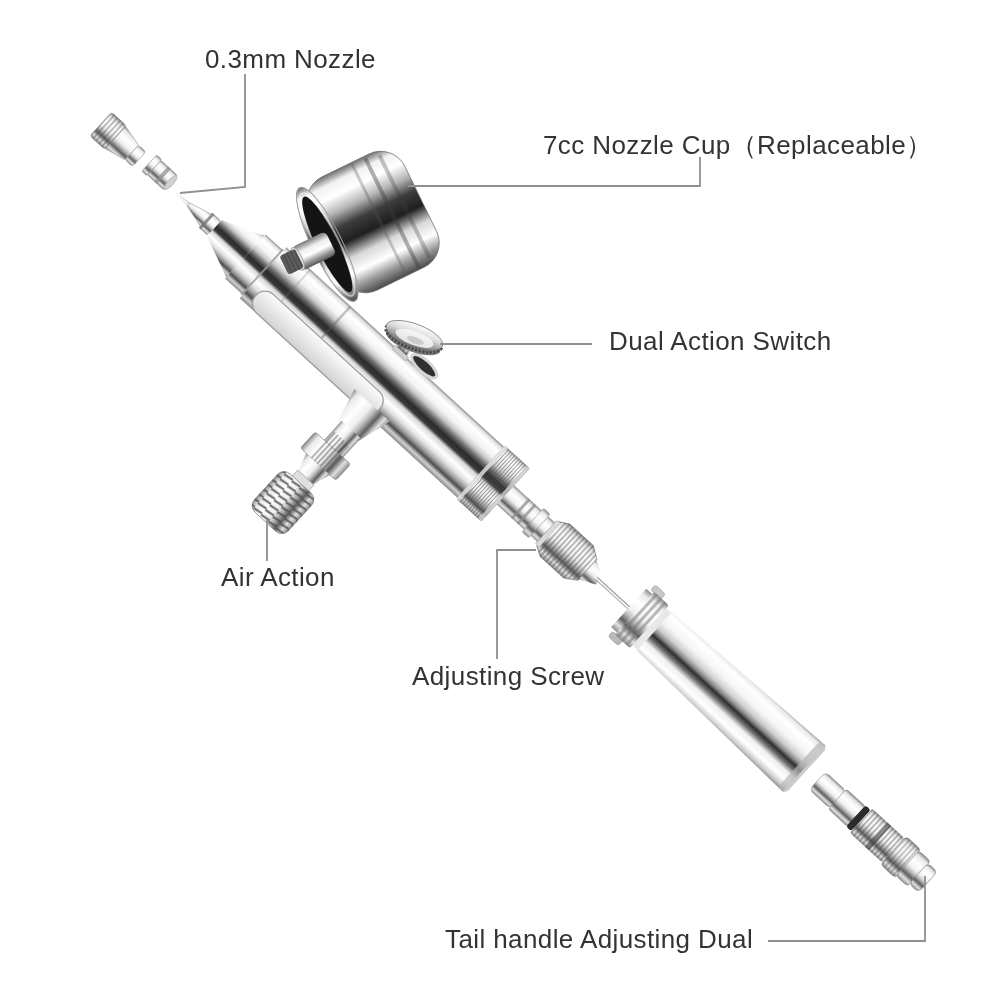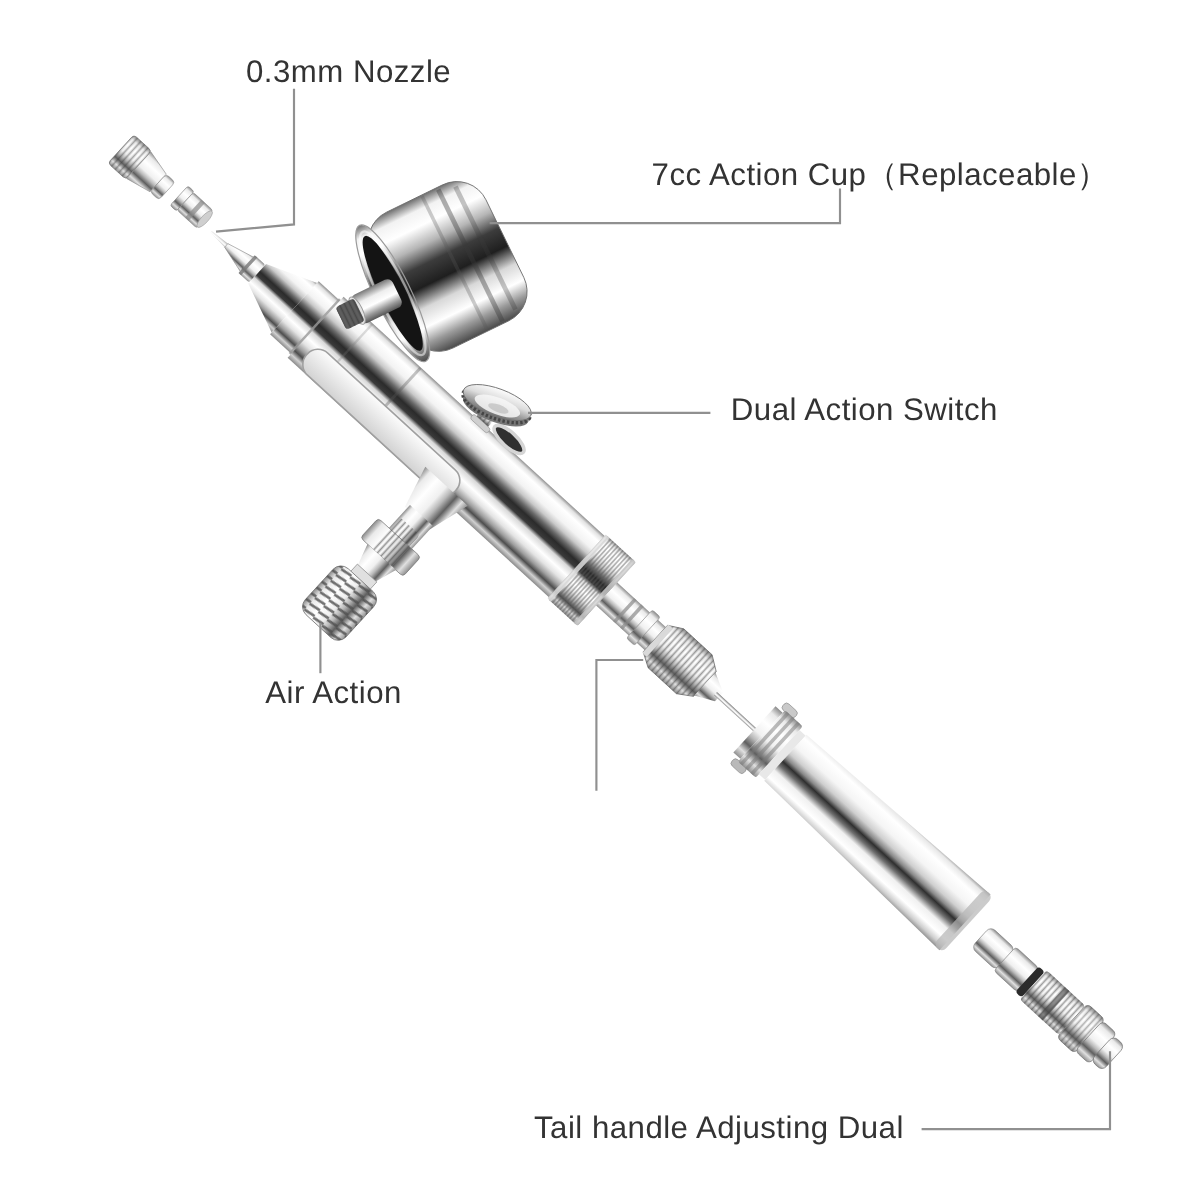--- a/index.html
+++ b/index.html
@@ -246,17 +246,18 @@
       <path d="M245,74 V187 L180,193"></path>
       <path d="M700,157 V186 H408"></path>
       <path d="M440,344 H592"></path>
       <path d="M267,519 V561"></path>
       <path d="M536,550 H497 V659"></path>
       <path d="M925,876 V941 H768"></path>
     </g>
   </svg>
 
   <div class="label" style="left:205px;top:44px;">0.3mm Nozzle</div>
-  <div class="label" style="left:543px;top:130px;">7cc Action Cup（Replaceable）</div>
+  <div class="label" style="left:543px;top:130px;">7cc Nozzle Cup（Replaceable）</div>
   <div class="label" style="left:609px;top:326px;">Dual Action Switch</div>
   <div class="label" style="left:221px;top:562px;">Air Action</div>
+  <div class="label" style="left:412px;top:661px;">Adjusting Screw</div>
   <div class="label" style="left:445px;top:924px;">Tail handle Adjusting Dual</div>
 </div>
 
 </body></html>

